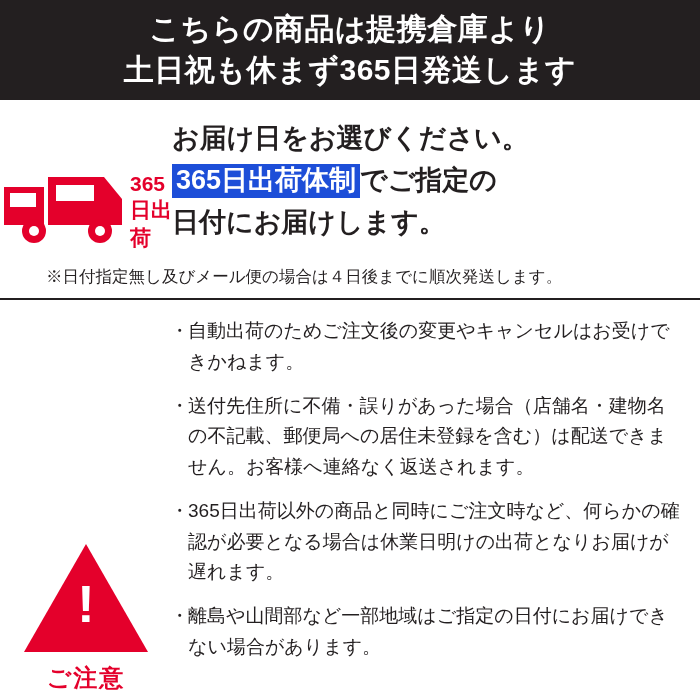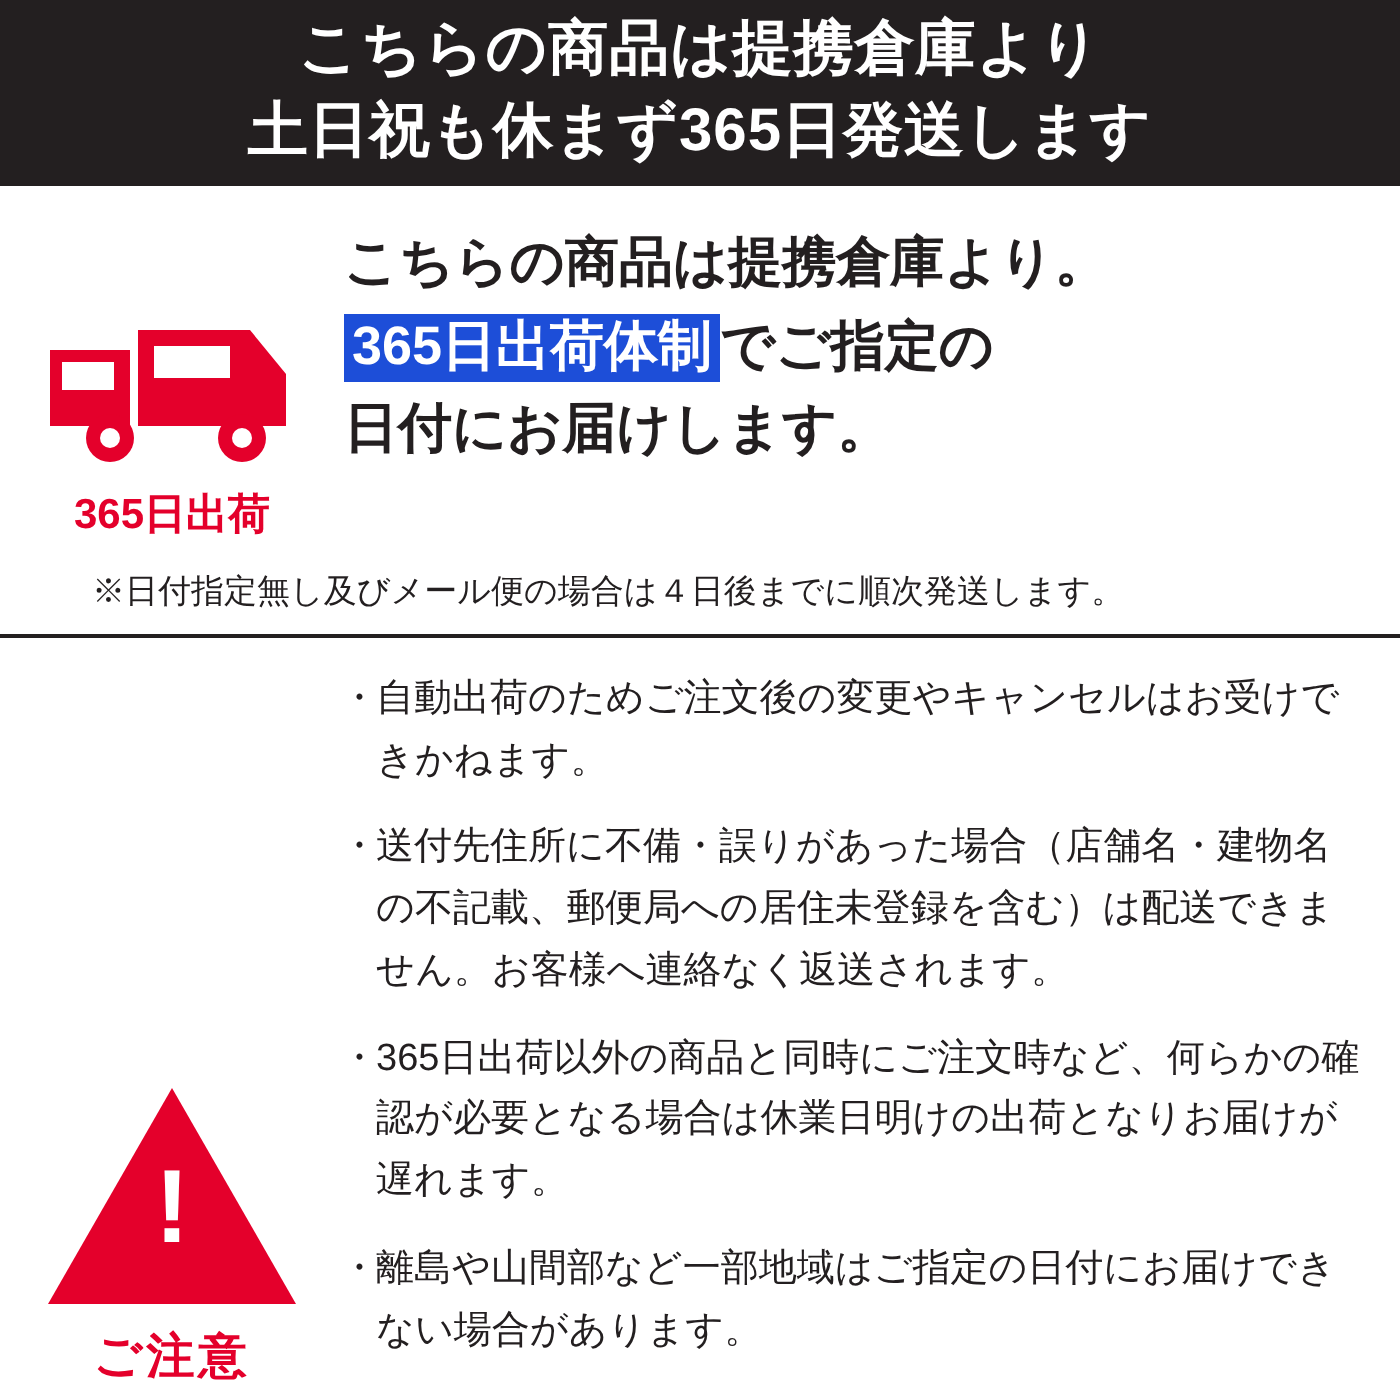--- a/index.html
+++ b/index.html
@@ -52,21 +52,21 @@
   }
   .middle-top {
     display: flex;
     flex-direction: row;
     align-items: flex-start;
   }
   .truck-col {
     width: 172px;
     min-width: 172px;
     display: flex;
-    flex-direction: column;
+    flex-direction: row;
     align-items: center;
     padding-top: 54px;
   }
   .truck-icon {
     width: 130px;
     height: 78px;
     position: relative;
   }
   .truck-label {
     color: #e4002b;
@@ -208,21 +208,21 @@
             <circle cx="100" cy="62" r="12" fill="#e4002b"></circle>
             <circle cx="100" cy="62" r="5" fill="#ffffff"></circle>
 
             <rect x="0" y="40" width="0" height="0" fill="#e4002b"></rect>
           </svg>
         </div>
         <div class="truck-label">365日出荷</div>
       </div>
 
       <div class="msg-col">
-        <div class="msg-line">こちらの商品は提携倉庫より。</div>
+        <div class="msg-line">お届け日をお選びください。</div>
         <div class="msg-line"><span class="highlight">365日出荷体制</span><span>でご指定の</span></div>
         <div class="msg-line">日付にお届けします。</div>
       </div>
 
     </div>
 
     <div class="note">※日付指定無し及びメール便の場合は４日後までに順次発送します。</div>
   </div>
 
   <div class="caution">

